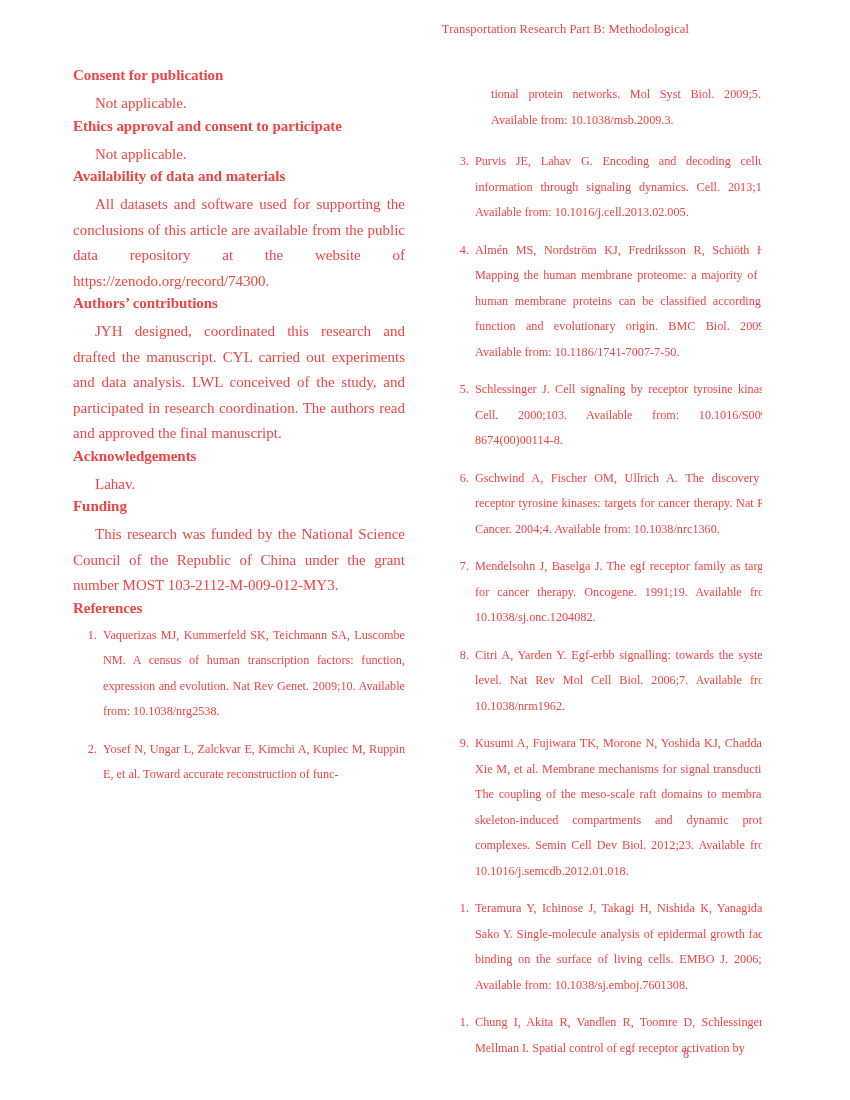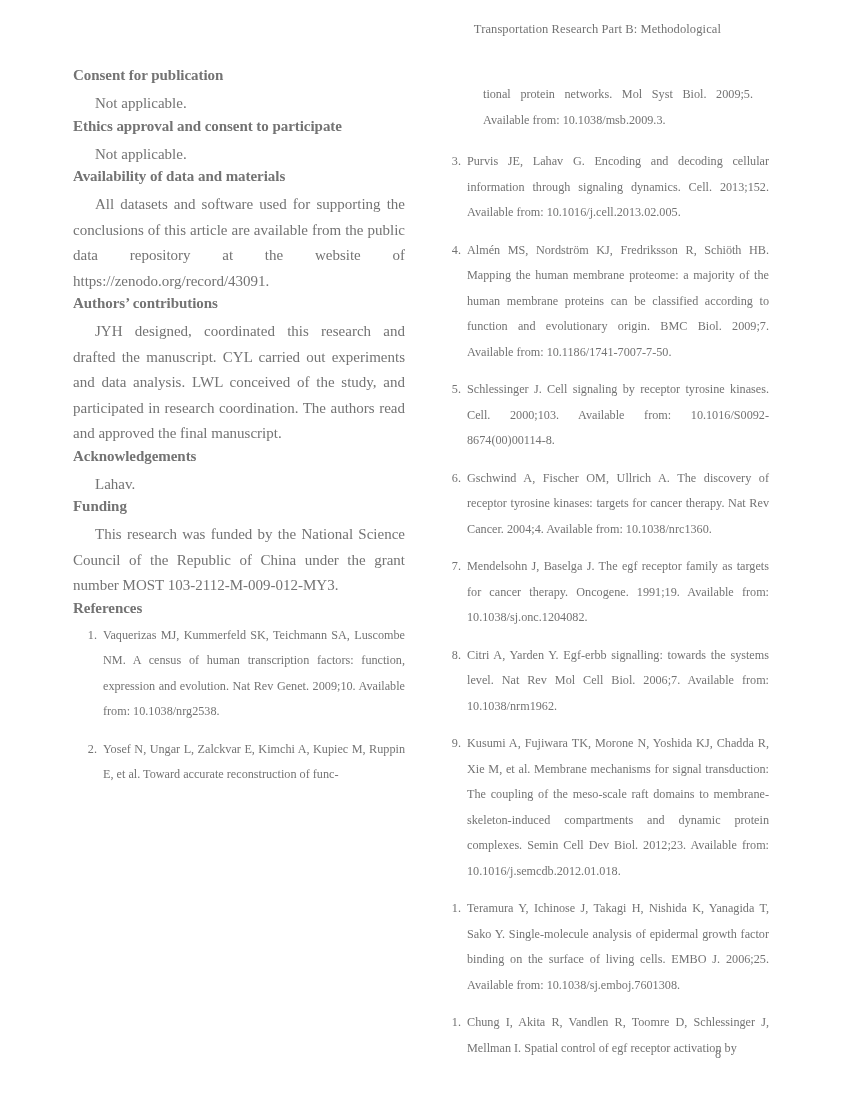--- a/index.html
+++ b/index.html
@@ -6,40 +6,39 @@
     margin: 0;
     padding: 0;
     background: #ffffff;
   }
   .page {
     position: relative;
     width: 762px;
     height: 1100px;
     background: #ffffff;
     font-family: "Liberation Serif", "DejaVu Serif", serif;
-    color: #737373;
+    color: #ef4444;
     overflow: hidden;
-    padding-left: 32px;
   }
   .running-head {
     position: absolute;
     top: 22px;
     right: 73px;
     font-size: 12.5px;
     letter-spacing: 0.1px;
     white-space: nowrap;
   }
   .columns {
     position: absolute;
     top: 66px;
     left: 73px;
     width: 704px;
     height: 960px;
     display: flex;
-    gap: 32px;
+    gap: 40px;
   }
   .col {
     width: 332px;
     position: relative;
   }
   h2.section-heading {
     font-size: 15px;
     font-weight: bold;
     margin: 0;
     padding: 0;
@@ -122,21 +121,21 @@
         <p class="body-text">Not applicable.</p>
       </div>
 
       <div class="heading-block">
         <h2 class="section-heading">Ethics approval and consent to participate</h2>
         <p class="body-text">Not applicable.</p>
       </div>
 
       <div class="heading-block">
         <h2 class="section-heading">Availability of data and materials</h2>
-        <p class="body-text">All datasets and software used for supporting the conclusions of this article are available from the public data repository at the website of https://zenodo.org/record/43091.</p>
+        <p class="body-text">All datasets and software used for supporting the conclusions of this article are available from the public data repository at the website of https://zenodo.org/record/74300.</p>
       </div>
 
       <div class="heading-block">
         <h2 class="section-heading">Authors’ contributions</h2>
         <p class="body-text">JYH designed, coordinated this research and drafted the manuscript. CYL carried out experiments and data analysis. LWL conceived of the study, and participated in research coordination. The authors read and approved the final manuscript.</p>
       </div>
 
       <div class="heading-block">
         <h2 class="section-heading">Acknowledgements</h2>
         <p class="body-text">Lahav.</p>

